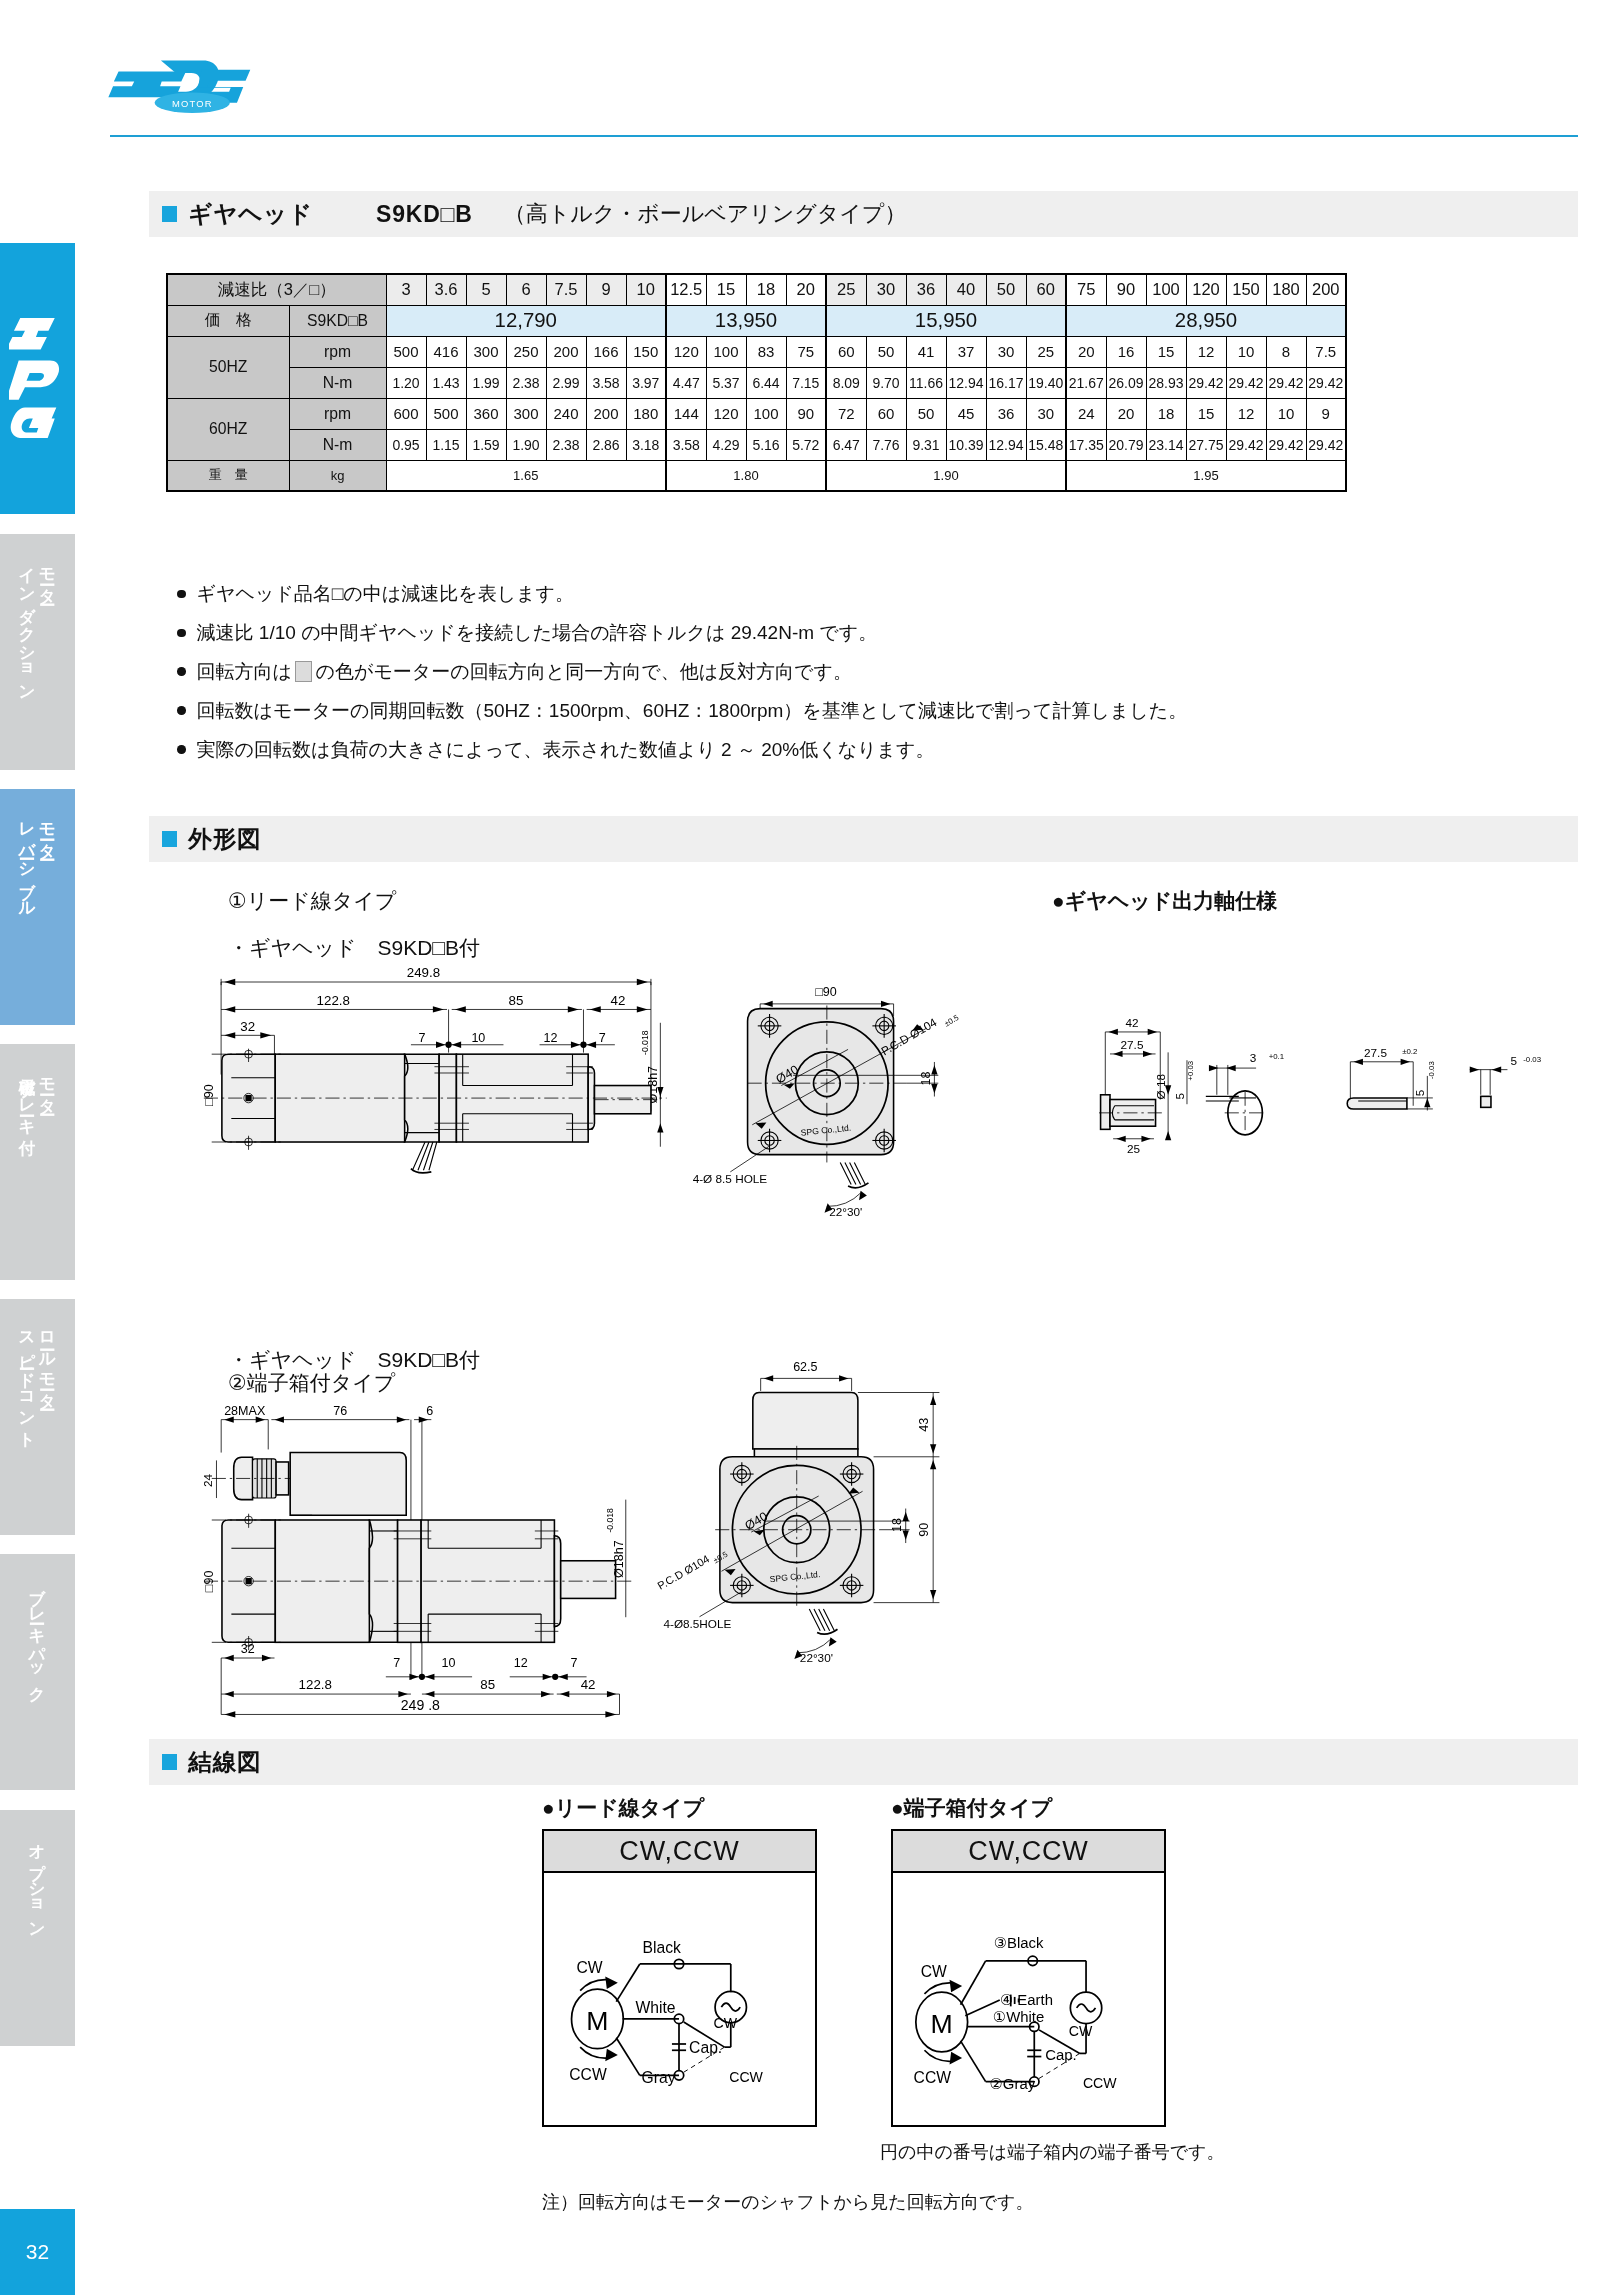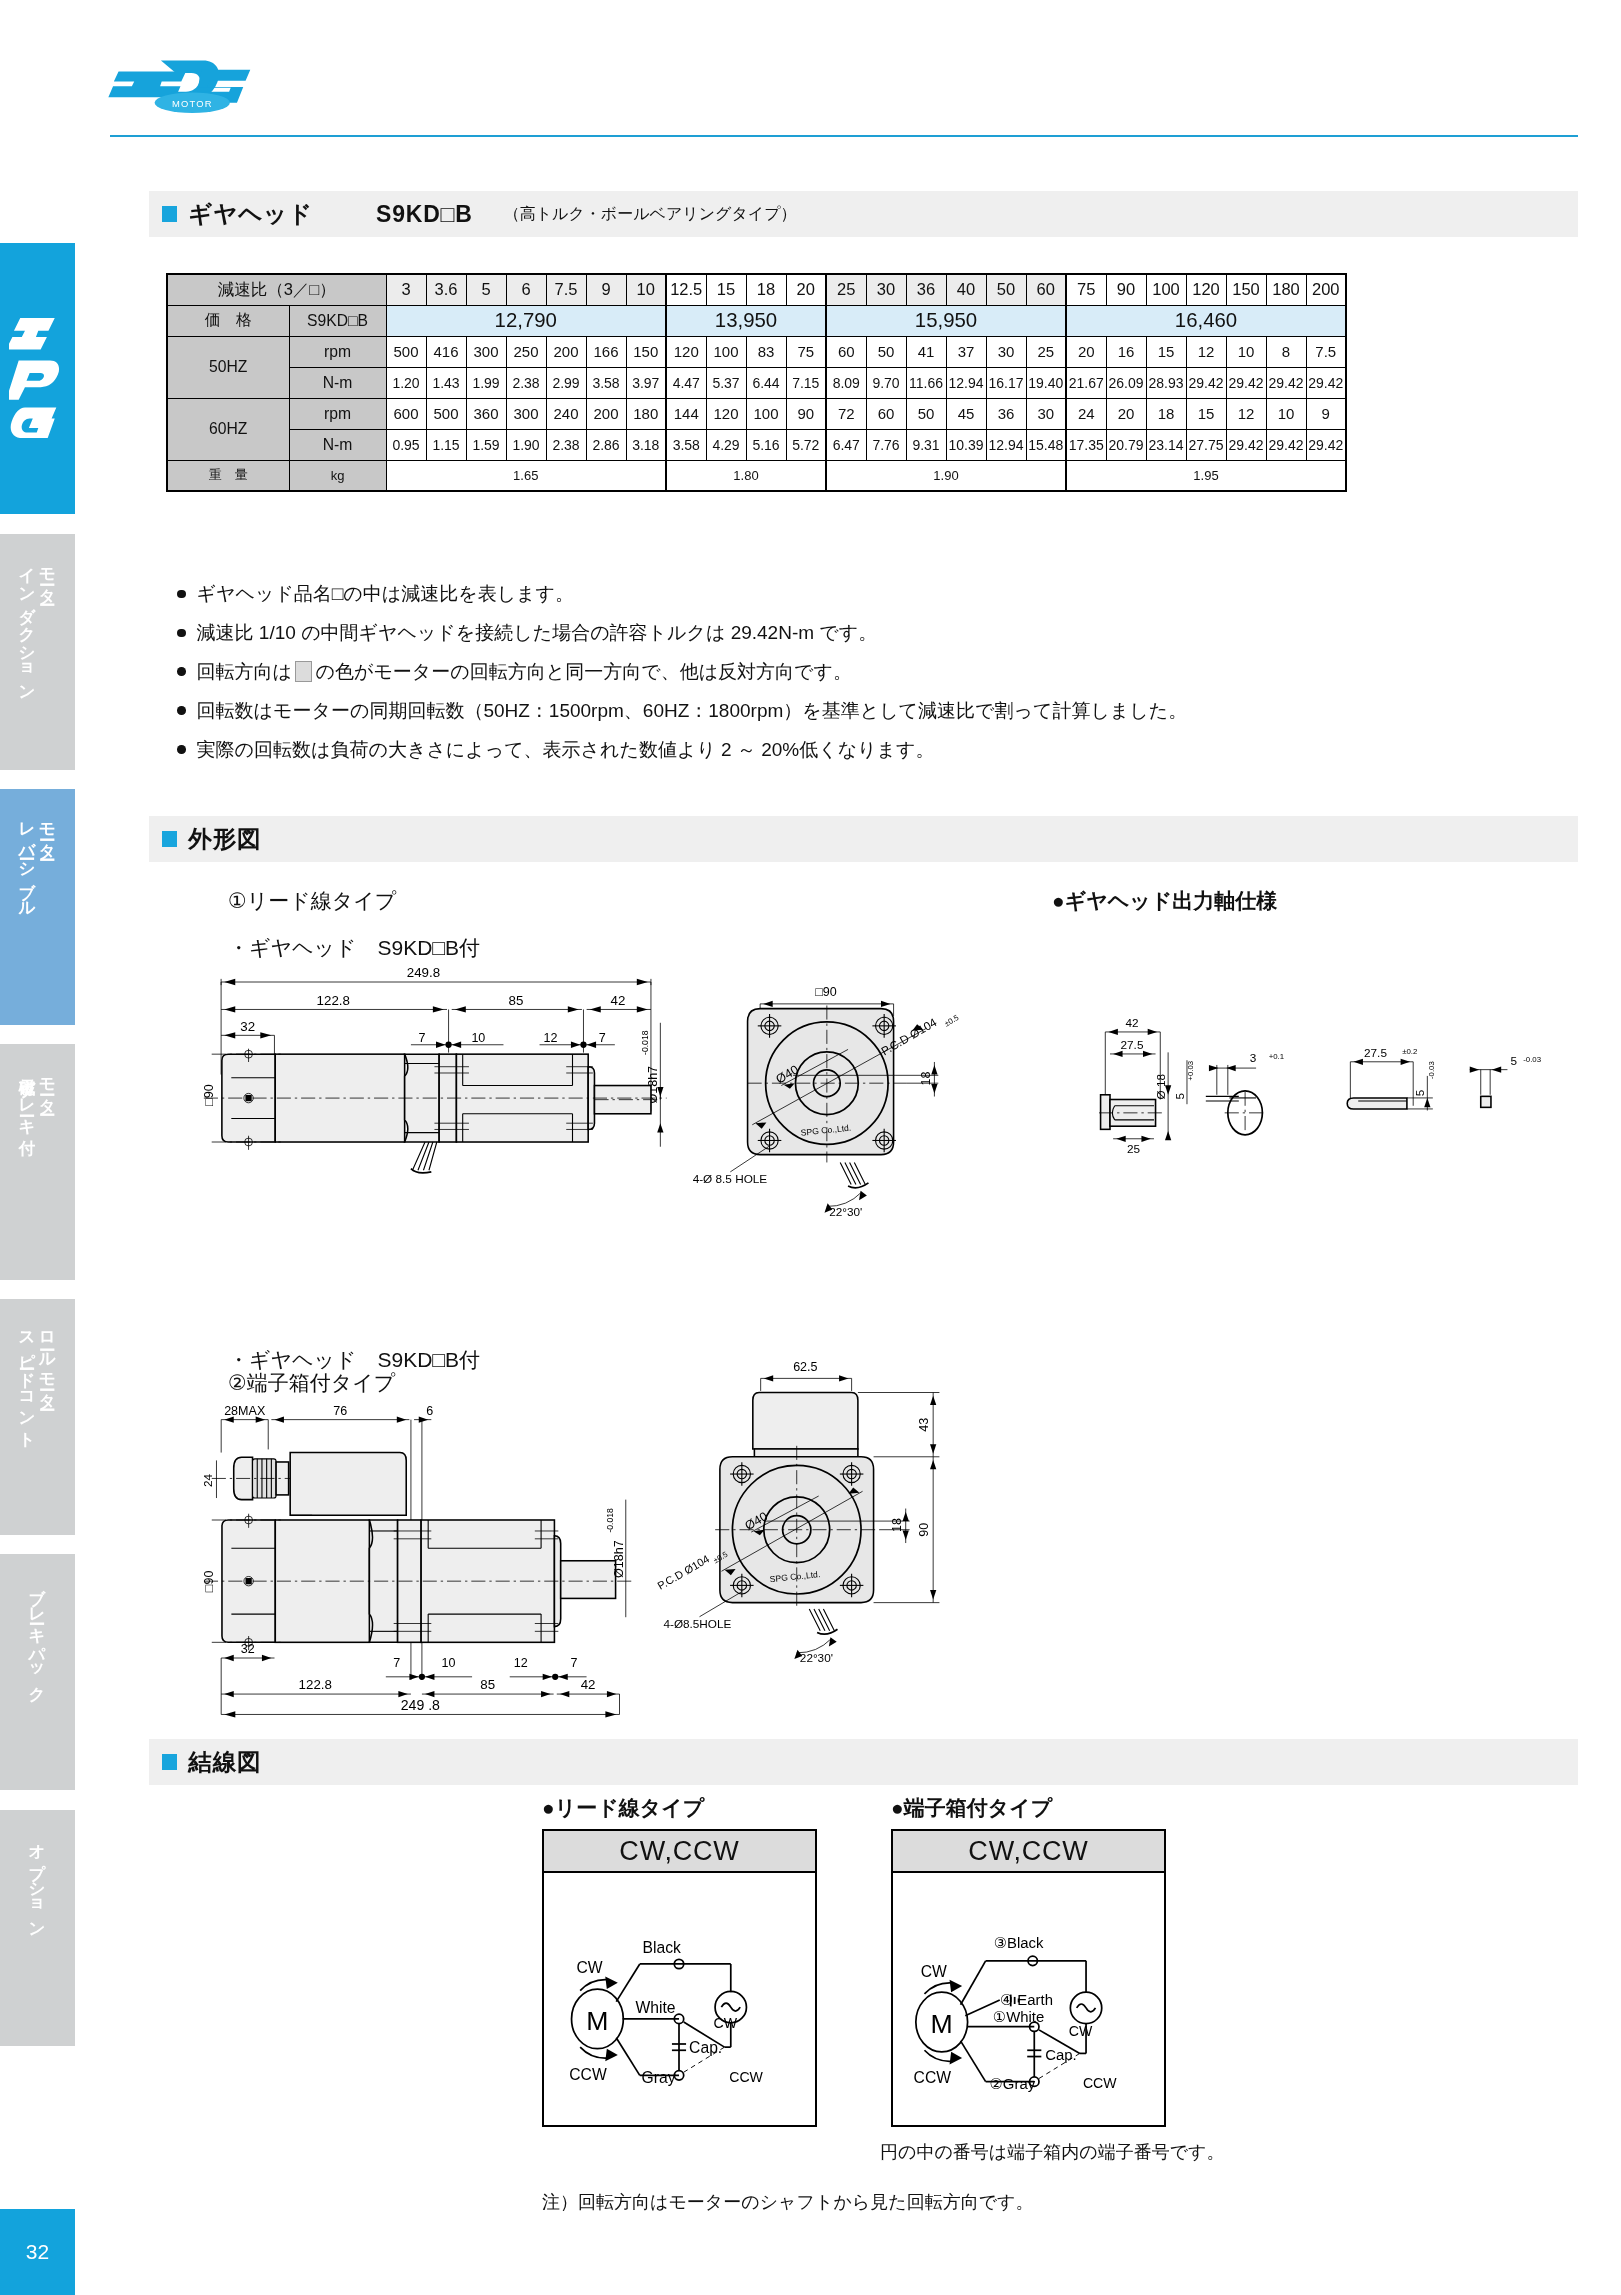--- a/index.html
+++ b/index.html
@@ -47,21 +47,21 @@
   #hrule { position:absolute; left:110px; top:135px; width:1468px; height:2.4px; background:#1e9fd4; }
 
   
   .sec-bar {
     position:absolute; left:149px; width:1429px; height:46px;
     background:#efefef; display:flex; align-items:center;
   }
   .sec-bar .sq { width:15.7px; height:15.7px; background:#18a5dd; margin-left:12.6px; }
   .sec-bar .sec-title { font-size:23.6px; font-weight:bold; margin-left:11px; letter-spacing:0.8px; }
   .sec-bar .sec-model { font-size:23px; font-weight:bold; margin-left:63px; letter-spacing:0.8px;}
-  .sec-bar .sec-sub   { font-size:16px; margin-left:31px; }
+  .sec-bar .sec-sub   { font-size:22px; margin-left:31px; }
 
   
   #spec-table {
     position:absolute; left:166px; top:273px;
     border-collapse:collapse;
     font-size:15px;
     table-layout:fixed;
   }
   #spec-table td, #spec-table th {
     border:0.8px solid #000;
@@ -209,21 +209,21 @@
         <td class="datac thick-t">150</td>
         <td class="datac thick-t">180</td>
         <td class="datac  thick-r thick-t">200</td>
       </tr>
       <tr>
         <td class="lbl thick-l lbl-w">価　格</td>
         <td class="lbl lbl-w2">S9KD□B</td>
         <td class="price" colspan="7">12,790</td>
         <td class="price thick-l" colspan="4">13,950</td>
         <td class="price thick-l" colspan="6">15,950</td>
-        <td class="price thick-l thick-r" colspan="7">16,460</td>
+        <td class="price thick-l thick-r" colspan="7">28,950</td>
       </tr>
       <tr>
         <td class="lbl thick-l lbl-w" rowspan="2">50HZ</td>
         <td class="lbl lbl-w2">rpm</td>
         <td class="datac">500</td>
         <td class="datac">416</td>
         <td class="datac">300</td>
         <td class="datac">250</td>
         <td class="datac">200</td>
         <td class="datac">166</td>

